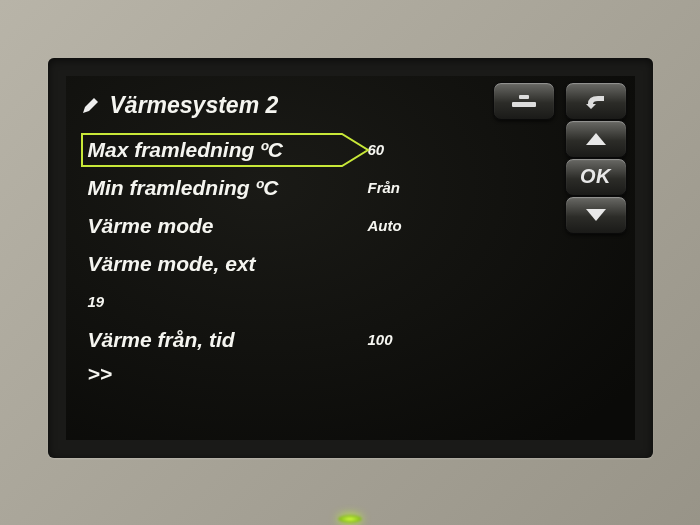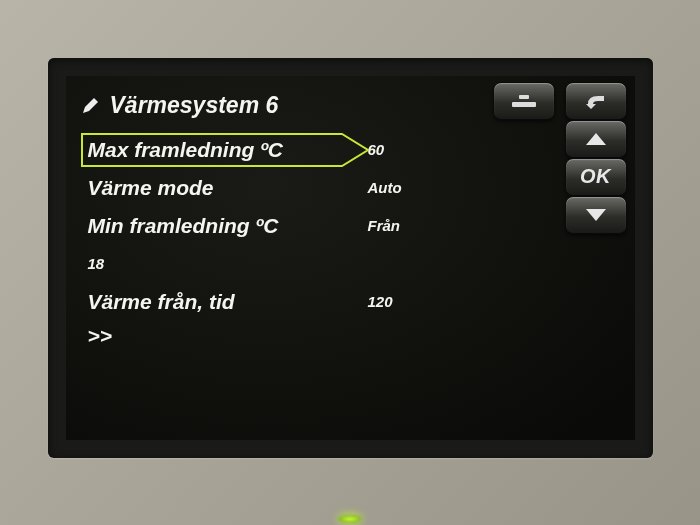--- a/index.html
+++ b/index.html
@@ -138,53 +138,57 @@
 
 <div class="bezel">
   <div class="screen">
 
     <div class="header">
       <span class="pencil-icon">
         <svg viewBox="0 0 20 20">
             <path d="M3 17 L5 11 L14 2 L18 6 L9 15 Z" fill="#eee"></path>
           </svg>
       </span>
-      <span class="title">Värmesystem 6</span>
+      <span class="title">Värmesystem 2</span>
     </div>
 
     <div class="menu">
 
       <div class="row selected">
         <span class="sel-wrap">
           <svg viewBox="0 0 292 36" width="292" height="36" preserveAspectRatio="none">
             <path d="M2 2 H262 L288 18 L262 34 H2 Z" fill="none" stroke="#c8e838" stroke-width="2"></path>
           </svg>
         </span>
         <span class="label">Max framledning ºC</span>
         <span class="value">60</span>
       </div>
 
       <div class="row">
+        <span class="label">Min framledning ºC</span>
+        <span class="value">Från</span>
+      </div>
+
+      <div class="row">
         <span class="label">Värme mode</span>
         <span class="value">Auto</span>
       </div>
 
       <div class="row">
-        <span class="label">Min framledning ºC</span>
-        <span class="value">Från</span>
-      </div>
-
-
-      <div class="row">
-        <span class="value">18</span>
+        <span class="label">Värme mode, ext</span>
+        <span class="value"></span>
+      </div>
+
+      <div class="row">
+        <span class="value">19</span>
       </div>
 
       <div class="row">
         <span class="label">Värme från, tid</span>
-        <span class="value">120</span>
+        <span class="value">100</span>
       </div>
 
 
       <div class="more-row">&gt;&gt;</div>
     </div>
 
     <div class="side-buttons">
       <div class="btn-pair">
         <div class="hw-btn">
           <svg viewBox="0 0 28 22">

